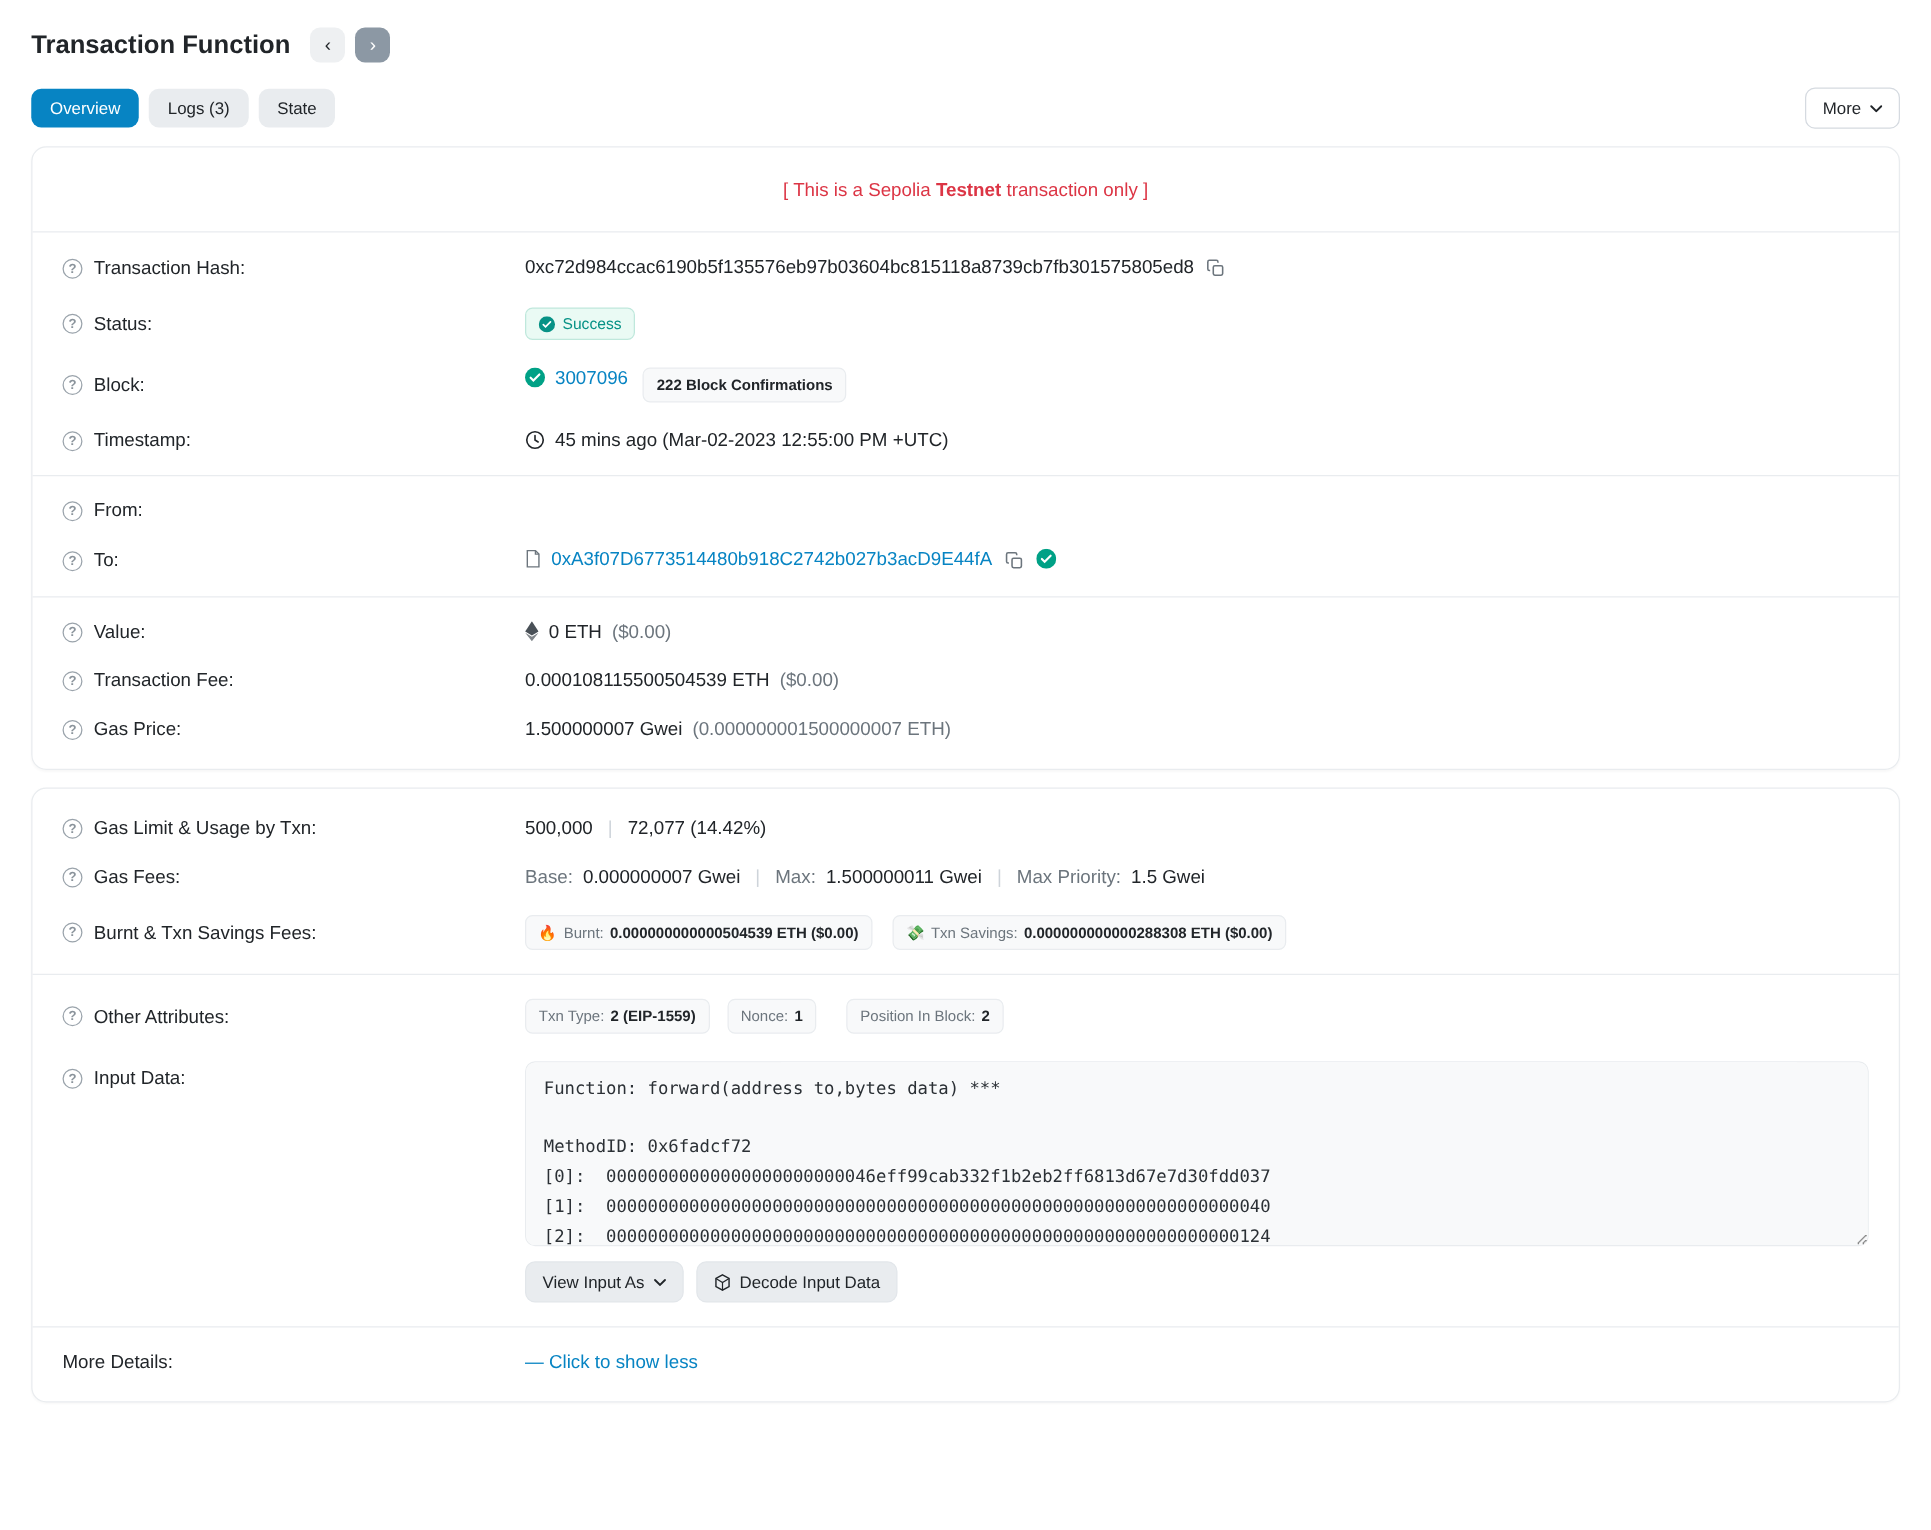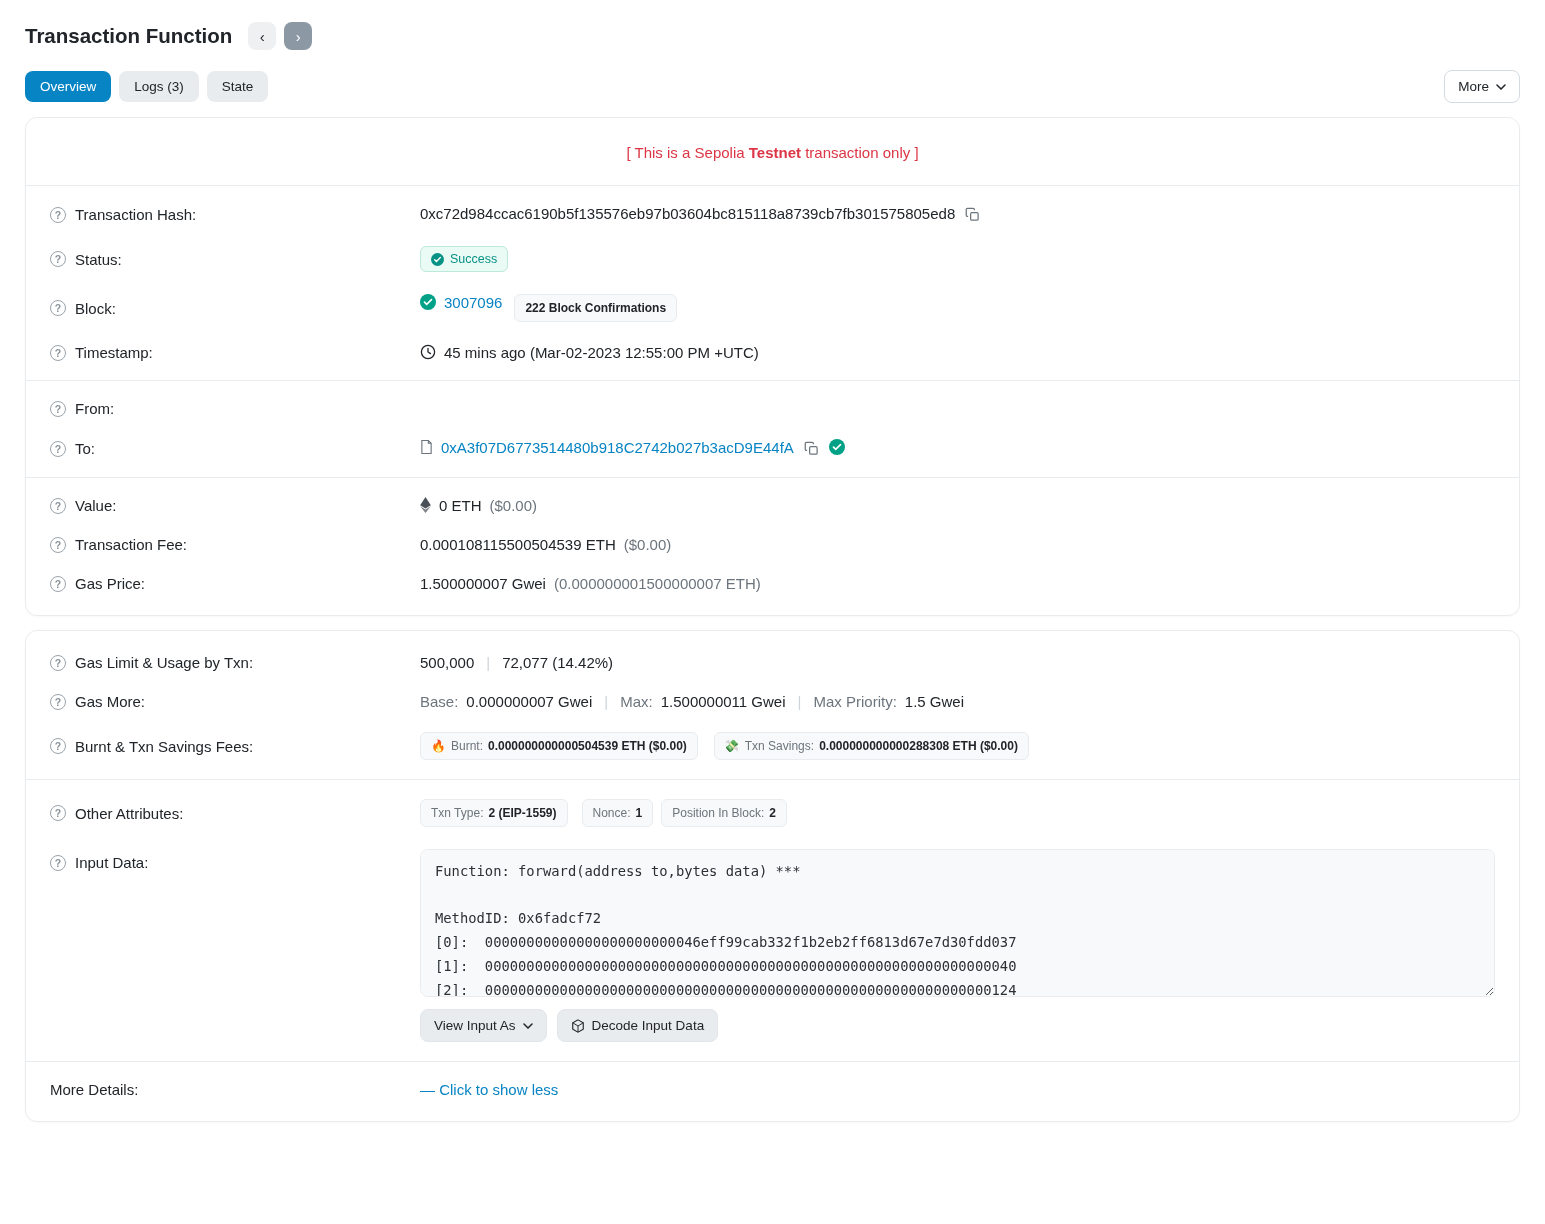--- a/index.html
+++ b/index.html
@@ -255,21 +255,21 @@
       <div class="row-value">
         <span>500,000</span>
         <span class="sep">|</span>
         <span>72,077 (14.42%)</span>
       </div>
     </div>
 
     <div class="row">
       <div class="row-label">
         <span class="help">?</span>
-        <span>Gas More:</span>
+        <span>Gas Fees:</span>
       </div>
       <div class="row-value">
         <span class="muted">Base:</span>
         <span>0.000000007 Gwei</span>
         <span class="sep">|</span>
         <span class="muted">Max:</span>
         <span>1.500000011 Gwei</span>
         <span class="sep">|</span>
         <span class="muted">Max Priority:</span>
         <span>1.5 Gwei</span>
@@ -304,21 +304,21 @@
       </div>
       <div class="row-value">
         <span class="badge-gray">
           <span class="k">Txn Type:</span>
           <b>2 (EIP-1559)</b>
         </span>
         <span class="badge-gray" style="margin-left:6px;">
           <span class="k">Nonce:</span>
           <b>1</b>
         </span>
-        <span class="badge-gray" style="margin-left:0;">
+        <span class="badge-gray" style="margin-left:16px;">
           <span class="k">Position In Block:</span>
           <b>2</b>
         </span>
       </div>
     </div>
 
     <div class="row top">
       <div class="row-label">
         <span class="help">?</span>
         <span>Input Data:</span>

